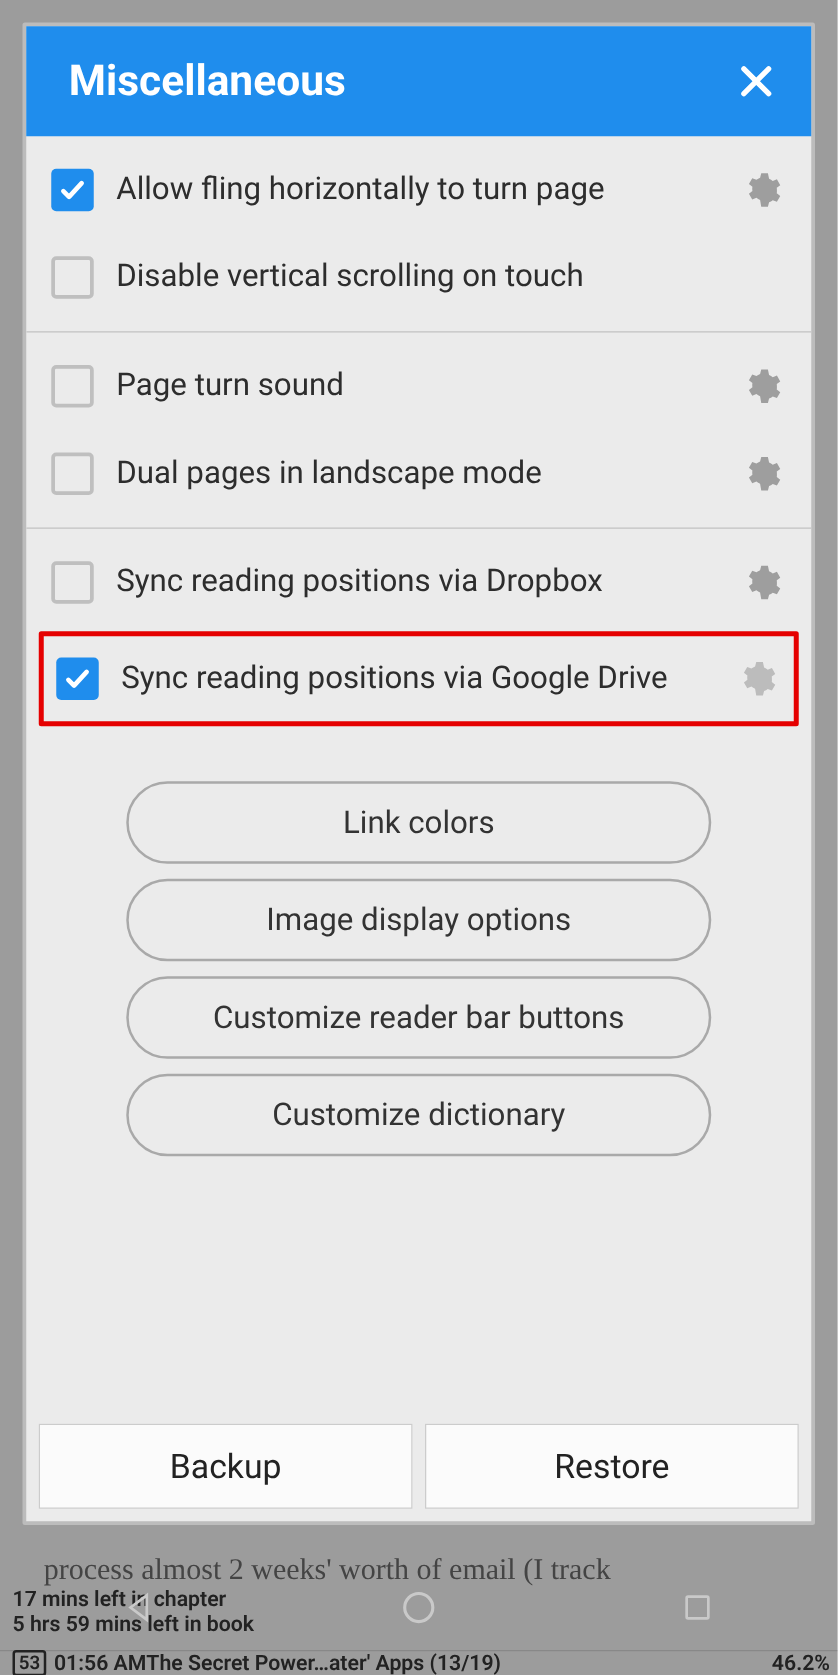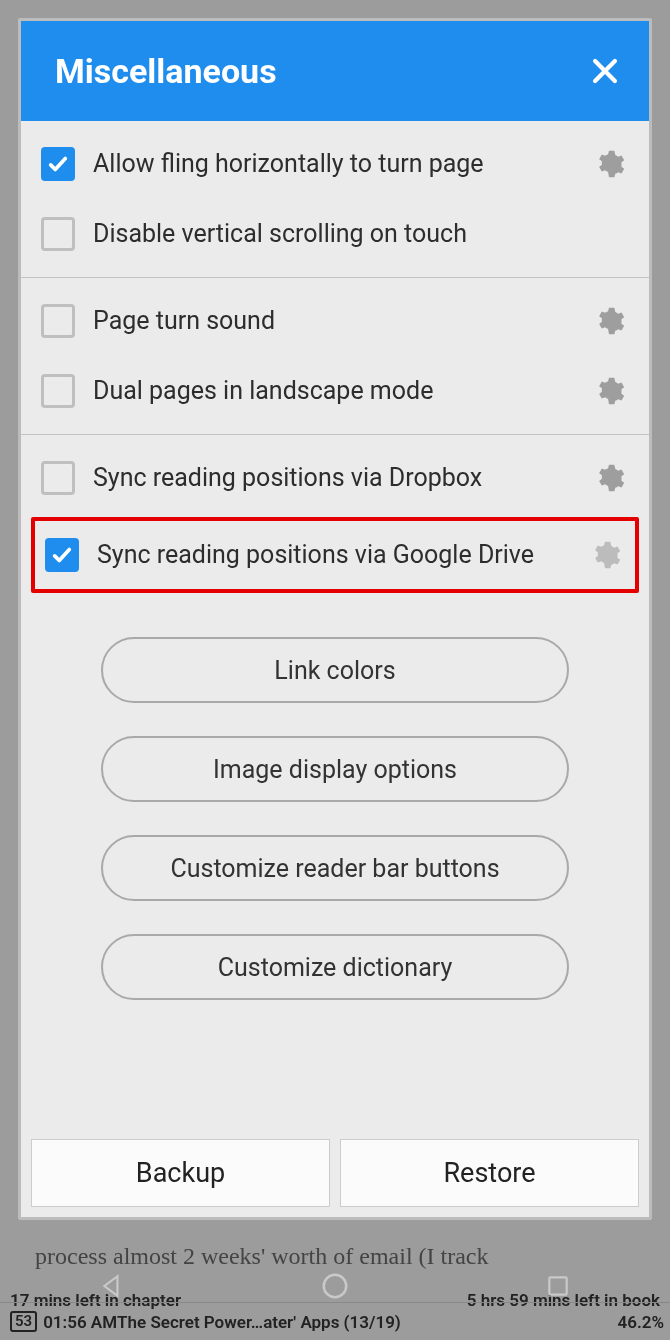--- a/index.html
+++ b/index.html
@@ -16,21 +16,21 @@
     bottom: 70px;
     left: 35px;
     right: 25px;
     color: #444;
     font-size: 24px;
     font-family: Georgia, serif;
   }
   .bg-status-bar {
     position: absolute;
     bottom: 0; left:0; right:0;
-    height: 38px;
+    height: 20px;
     display:flex;
     align-items:center;
     font-size:17px;
     color:#222;
     font-weight:600;
     border-top:1px solid #888;
   }
   .bg-status-left { flex:0 0 auto; padding-left:10px; display:flex; align-items:center; gap:6px;}
   .bg-status-center { flex:1; text-align:left; }
   .bg-status-right { flex:0 0 auto; padding-right:6px; text-align:right; }
@@ -46,20 +46,21 @@
   .bg-minsleft {
     position:absolute;
     bottom: 30px;
     left:0; right:0;
     display:flex;
     justify-content:space-between;
     font-size:17px;
     color:#222;
     font-weight:600;
     padding:0 10px;
+    flex-direction:column;
   }
 
   .nav-bar {
     position:absolute;
     bottom:26px;
     left:0; right:0;
     height:56px;
     display:flex;
     justify-content:space-around;
     align-items:center;
@@ -83,21 +84,21 @@
     display: flex;
     flex-direction: column;
   }
 
   .dialog-header {
     background: #1f8ded;
     color: #fff;
     display: flex;
     align-items: center;
     justify-content: space-between;
-    height: 100px;
+    height: 88px;
     padding: 0 24px 0 34px;
   }
   .dialog-title {
     font-size: 34px;
     font-weight: 700;
   }
   .close-icon {
     width: 40px; height: 40px;
     display:flex; align-items:center; justify-content:center;
     cursor:pointer;
@@ -162,21 +163,21 @@
     margin-left: 8px;
     display:flex; align-items:center; justify-content:center;
     cursor:pointer;
     color:#9e9e9e;
   }
 
   .button-stack {
     padding: 40px 80px 0 80px;
     display:flex;
     flex-direction:column;
-    gap: 33px;
+    gap: 12px;
   }
   .pill-button {
     border: 2px solid #a9a9a9;
     border-radius: 36px;
     background: transparent;
     height: 66px;
     font-size: 25px;
     color: #333;
     cursor:pointer;
     display:flex; align-items:center; justify-content:center;

